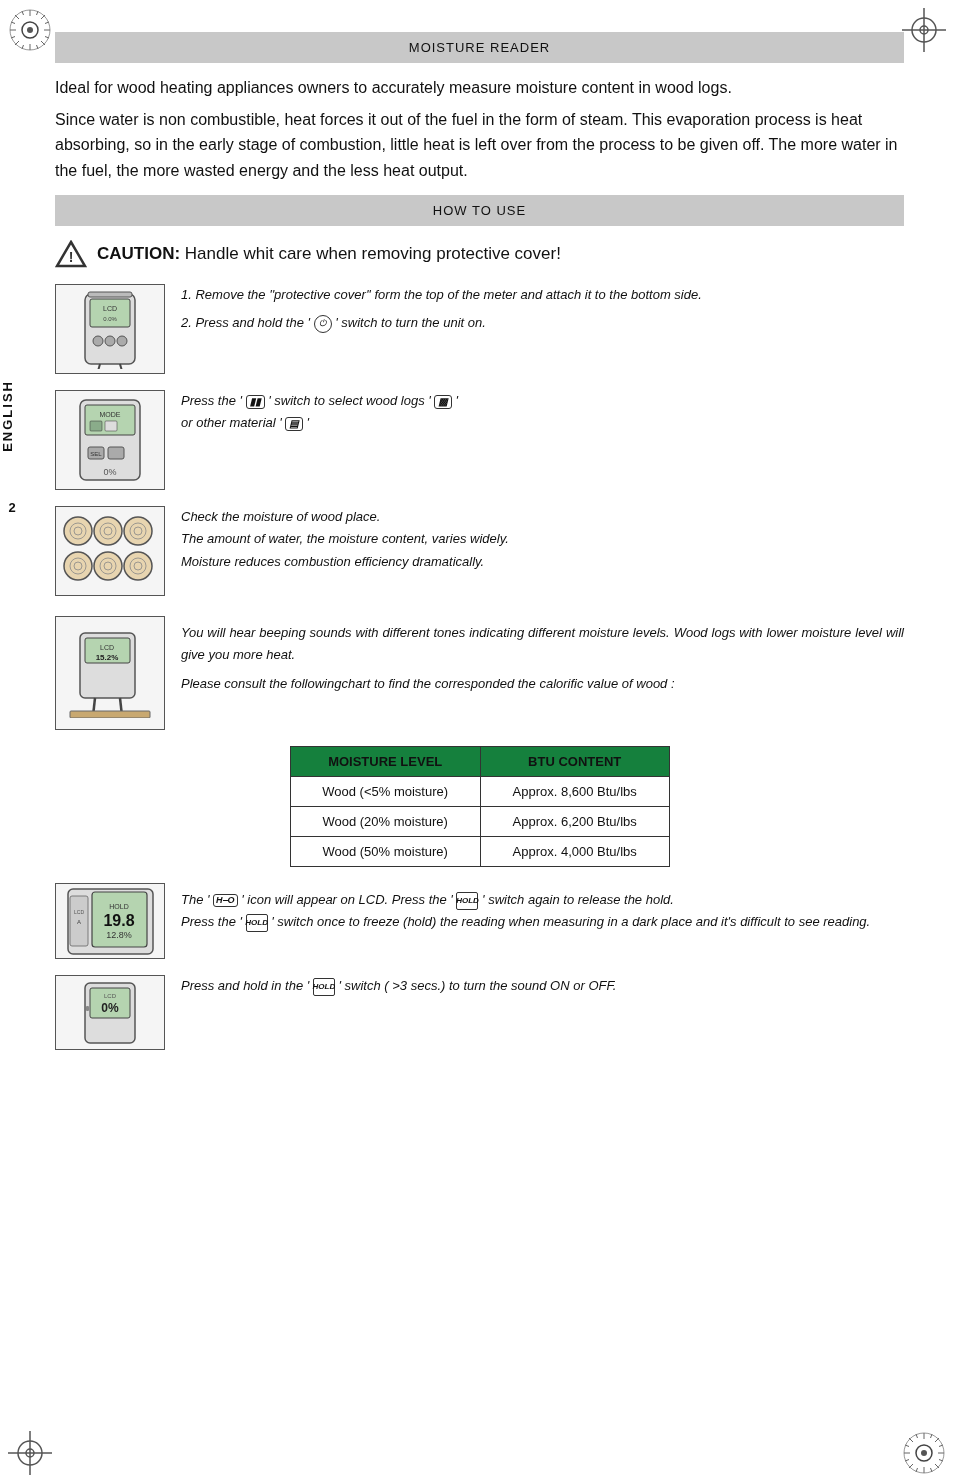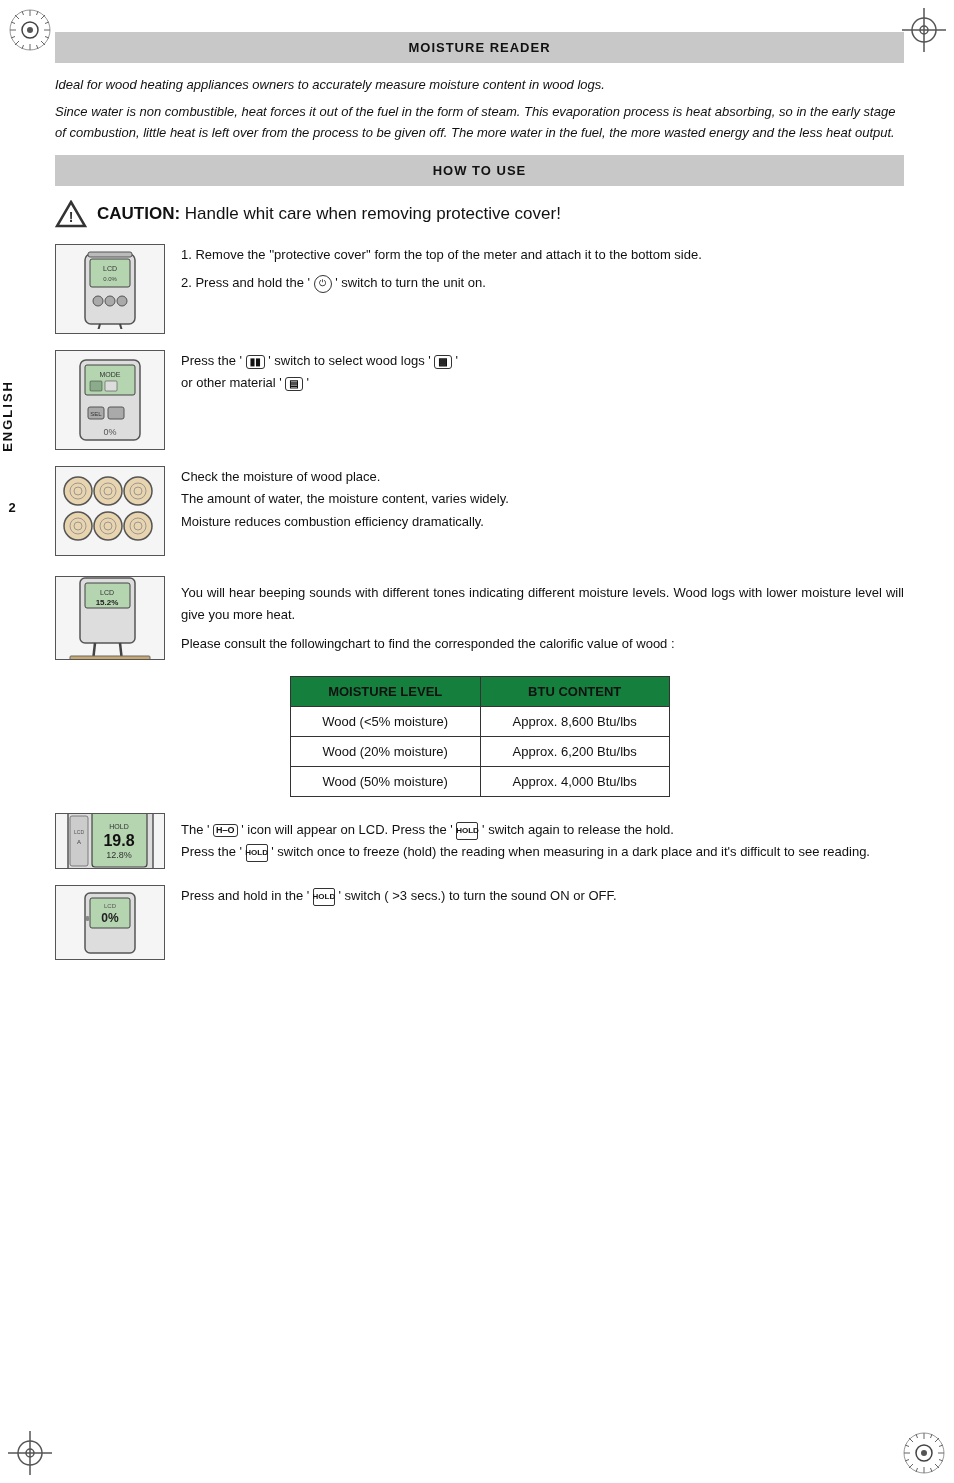--- a/index.html
+++ b/index.html
@@ -60,32 +60,31 @@
     
     .content {
       margin: 10px 30px 10px 35px;
     }
 
     
     .section-header {
       background: #c8c8c8;
       text-align: center;
       padding: 8px 12px;
-      font-weight: bold;
+      font-weight: normal;
       font-size: 13px;
       letter-spacing: 1px;
       margin-bottom: 12px;
       margin-top: 12px;
     }
 
     
     .intro-text {
-      font-size: 13px;
+      font-size: 16px;
       line-height: 1.6;
-      font-style: italic;
     }
     .intro-text p {
       margin-bottom: 6px;
     }
 
     
     .caution-row {
       display: flex;
       align-items: center;
       gap: 10px;
@@ -123,20 +122,21 @@
       background: #f5f5f5;
       font-size: 10px;
       color: #777;
       position: relative;
       overflow: hidden;
     }
     .step-text {
       flex: 1;
       font-size: 13px;
       line-height: 1.7;
+      font-style: italic;
     }
 
     
     .moisture-table {
       border-collapse: collapse;
       margin: 14px auto;
       min-width: 380px;
     }
     .moisture-table th, .moisture-table td {
       border: 1.5px solid #333;
@@ -180,21 +180,21 @@
       display: inline-flex;
       align-items: center;
       justify-content: center;
       font-size: 8px;
       font-weight: bold;
       vertical-align: middle;
       background: #fff;
     }
 
     .step-image-tall {
-      height: 84px;
+      height: 114px;
     }
   </style>
 </head>
 <body>
 
 <div class="corner corner-tl">
   <div class="sunburst">
     <svg width="44" height="44" viewBox="0 0 44 44">
       <circle cx="22" cy="22" r="20" fill="none" stroke="#999" stroke-width="1"></circle>
 
@@ -440,21 +440,21 @@
           <td>Approx. 6,200 Btu/lbs</td>
         </tr>
         <tr>
           <td>Wood (50% moisture)</td>
           <td>Approx. 4,000 Btu/lbs</td>
         </tr>
       </tbody>
   </table>
 
   <div class="step-row" style="margin-top:16px;">
-    <div class="step-image" style="height:56px;">
+    <div class="step-image" style="height:76px;">
 
       <svg width="100" height="75" viewBox="0 0 100 75">
 
         <rect x="8" y="5" width="85" height="65" rx="5" fill="#ddd" stroke="#555" stroke-width="1.5"></rect>
 
         <rect x="10" y="12" width="18" height="50" rx="2" fill="#ccc" stroke="#666" stroke-width="0.8"></rect>
         <text x="19" y="30" text-anchor="middle" font-size="5" fill="#555">LCD</text>
         <text x="19" y="40" text-anchor="middle" font-size="6" fill="#444">A</text>
 
         <rect x="32" y="8" width="55" height="55" rx="3" fill="#b5d4b0" stroke="#444" stroke-width="1.2"></rect>

